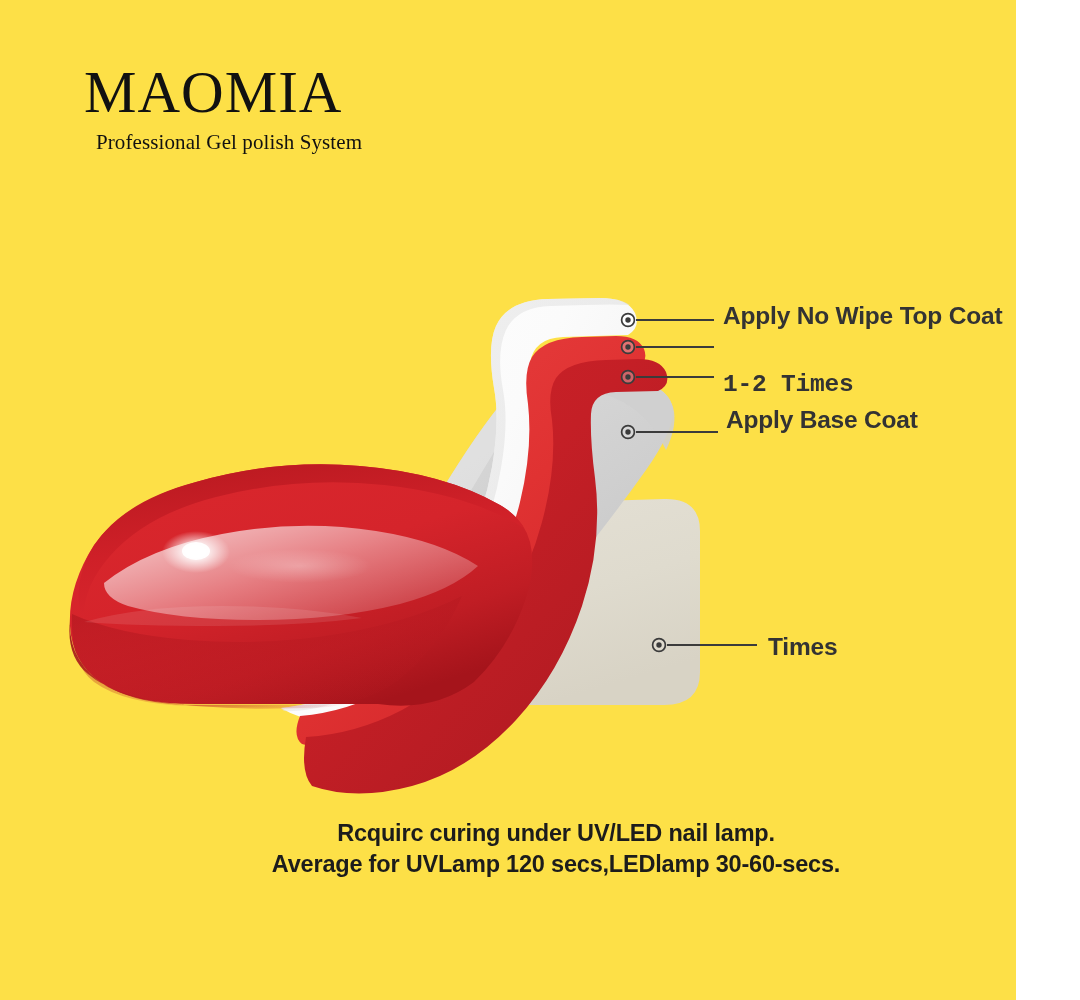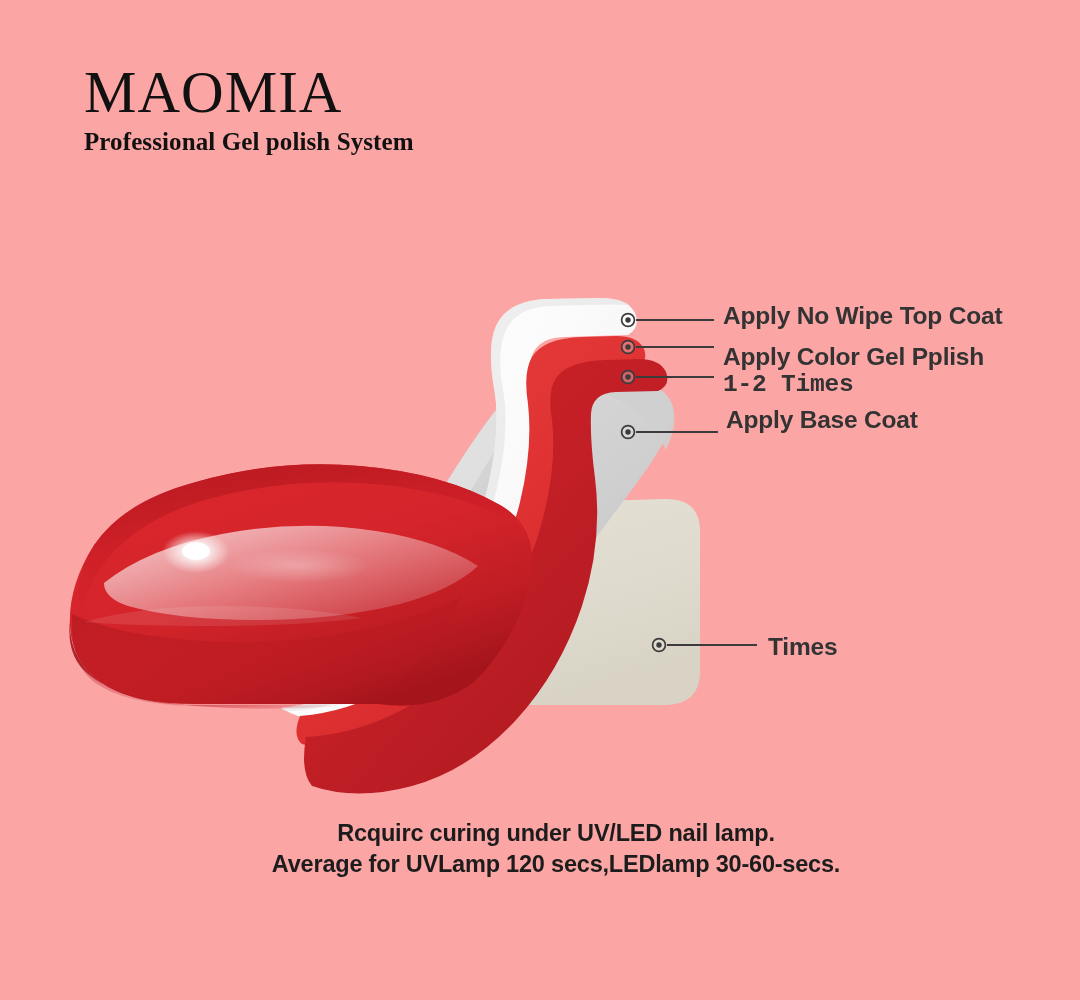--- a/index.html
+++ b/index.html
@@ -14,23 +14,24 @@
     position: relative;
     overflow: hidden;
     font-family: "Liberation Sans", sans-serif;
     -webkit-font-smoothing: antialiased;
   }
 
   #stage {
     position: absolute;
     left: 0;
     top: 0;
-    width: 1080px;
+    width: 1004px;
     height: 1000px;
-    background: #fca5a5;
+    background: #fde047;
+    padding-left: 12px;
   }
 
   
   .brand {
     position: absolute;
     left: 84px;
     top: 60px;
     width: 520px;
   }
   .brand-title {
@@ -38,25 +39,25 @@
     font-size: 59px;
     line-height: 64px;
     letter-spacing: 1px;
     color: #111111;
     font-weight: 400;
     margin: 0;
     white-space: nowrap;
   }
   .brand-sub {
     font-family: "Liberation Serif", "DejaVu Serif", serif;
-    font-size: 25px;
+    font-size: 21px;
     line-height: 30px;
     color: #111111;
-    font-weight: 700;
-    margin: 3px 0 0 0;
+    font-weight: 400;
+    margin: 3px 0 0 12px;
     letter-spacing: 0.1px;
     white-space: nowrap;
   }
 
   
   #art {
     position: absolute;
     left: 0;
     top: 0;
     width: 1080px;
@@ -416,21 +417,20 @@
         <circle cx="628" cy="432" r="2.7" fill="#3b3b3b"></circle>
       </g>
       <g>
         <circle cx="659" cy="645" r="6.4" fill="#e4e0d5" fill-opacity="0.5" stroke="#3b3b3b" stroke-width="1.7"></circle>
         <circle cx="659" cy="645" r="2.7" fill="#3b3b3b"></circle>
       </g>
     </g>
   </svg>
 
   <div class="callout c1">Apply No Wipe Top Coat</div>
-  <div class="callout c2">Apply Color Gel Pplish</div>
   <div class="callout c3">1-2 Times</div>
   <div class="callout c4">Apply Base Coat</div>
   <div class="callout c5">Times</div>
 
   <div class="footer-note">
     <span>Rcquirc curing under UV/LED nail lamp.</span>
     <span>Average for UVLamp 120 secs,LEDlamp 30-60-secs.</span>
   </div>
 
 </div>

